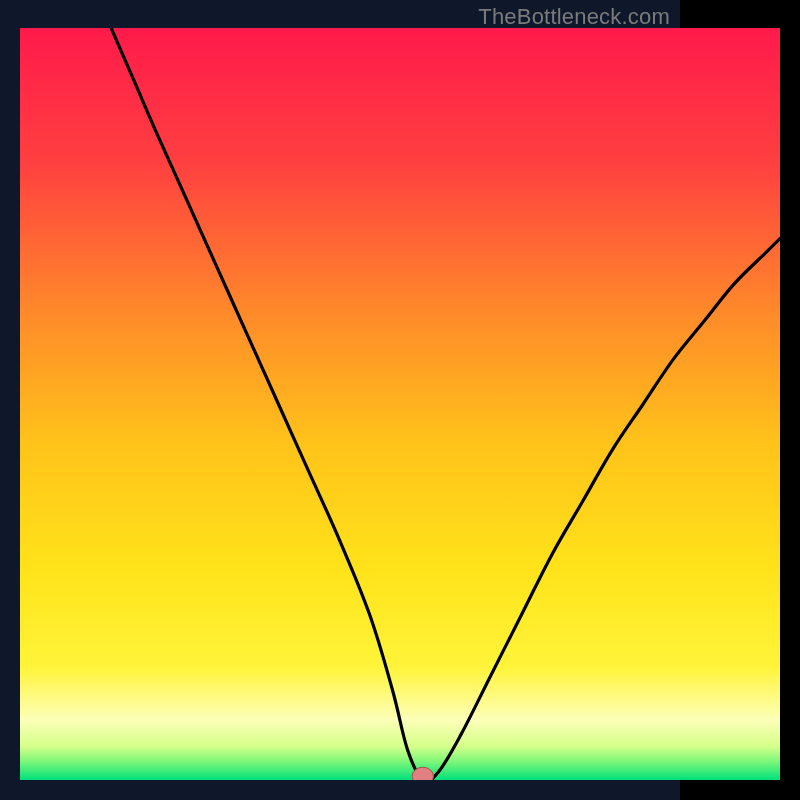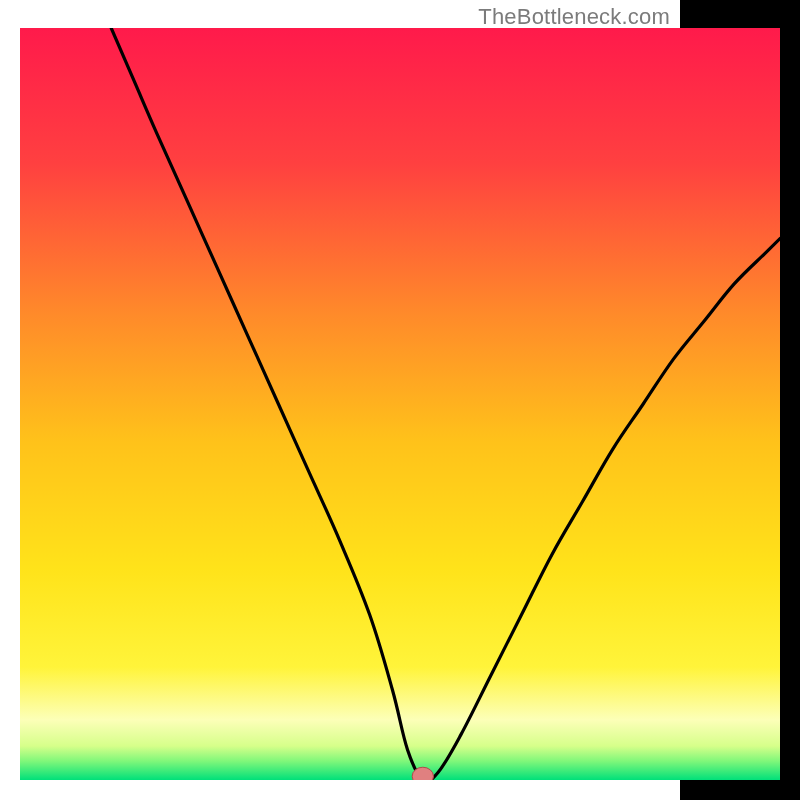--- a/index.html
+++ b/index.html
@@ -8,21 +8,21 @@
     width: 800px;
     height: 800px;
     background: #000;
     overflow: hidden;
     font-family: Arial, Helvetica, sans-serif;
   }
   .stage {
     position: relative;
     width: 680px;
     height: 800px;
-    background: #ffffff;
+    background: #0f172a;
     text-decoration: underline;
   }
   .watermark {
     position: absolute;
     top: 4px;
     right: 10px;
     color: #7b7b7b;
     font-size: 22px;
     font-weight: 400;
     letter-spacing: 0.2px;

